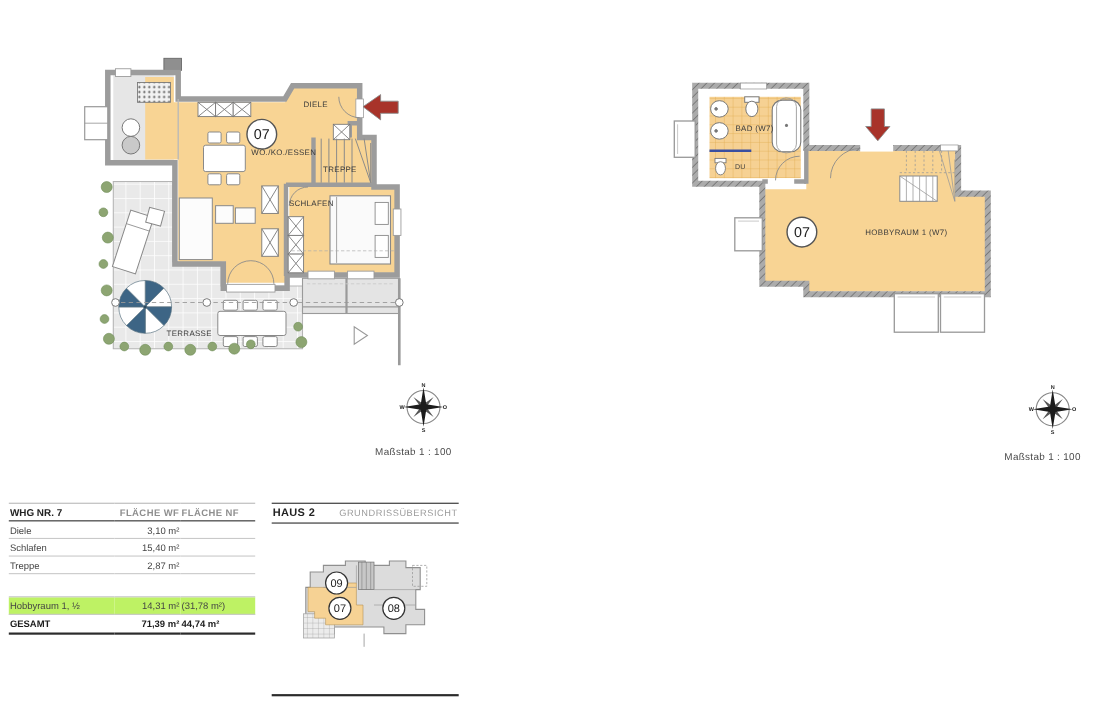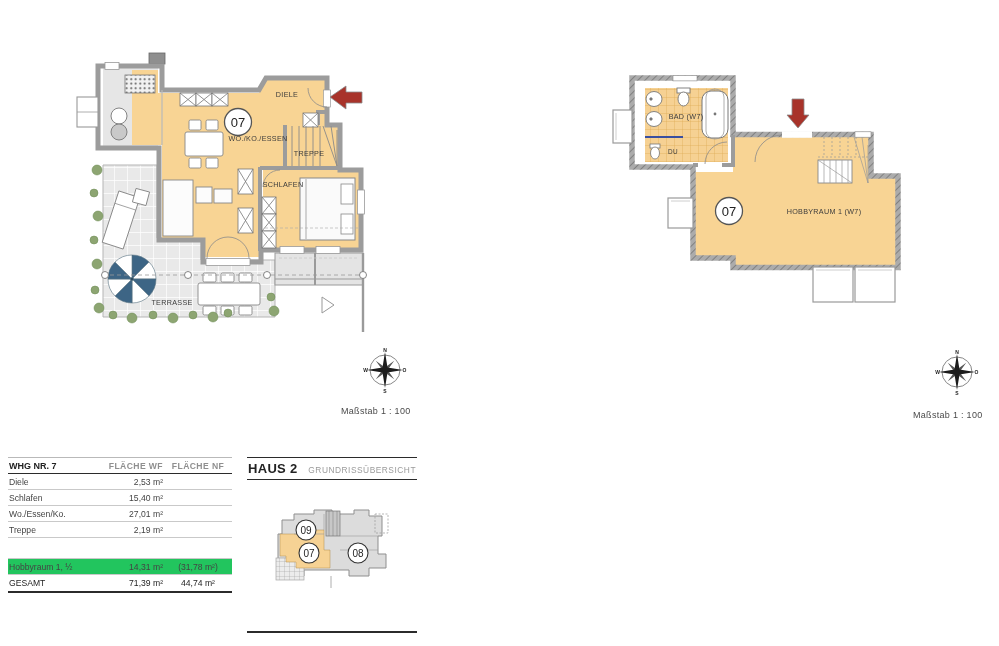--- a/index.html
+++ b/index.html
@@ -10,36 +10,36 @@
   .plan-label{font-size:7.2px;fill:#3b3b3b;letter-spacing:.3px;}
   .unit-num{font-size:13px;fill:#222;}
   .scale-label{font-size:9px;color:#4a4a4a;text-align:left;letter-spacing:.3px;}
   .compass-letter{font-size:5px;font-weight:bold;fill:#222;}
 
   
   .area-table{border-collapse:collapse;width:218px;font-size:8.6px;table-layout:fixed;}
   .area-table th,.area-table td{padding:0 1px;height:15px;vertical-align:middle;white-space:nowrap;}
   .area-table .c1{width:94px;text-align:left;}
   .area-table .c2{width:58px;text-align:right;}
-  .area-table .c3{width:66px;text-align:center;}
+  .area-table .c3{width:66px;text-align:left;}
   .area-table thead tr{border-top:1px solid #b9b9b9;border-bottom:1.6px solid #2b2b2b;}
   .area-table thead .c1{font-weight:bold;color:#222;font-size:9px;}
   .area-table thead .c2,.area-table thead .c3{color:#8f8f8f;letter-spacing:.4px;}
   .area-table tbody tr{border-bottom:1px solid #c9c9c9;color:#444;}
   .area-table tr.spacer{height:21px;border-bottom:1px solid #c9c9c9;}
-  .area-table tr.shaded{background:#22c55e;height:16px;}
+  .area-table tr.shaded{background:#bef264;height:16px;}
   .area-table tr.total{border-top:1.6px solid #2b2b2b;border-bottom:2.6px solid #2b2b2b;height:17px;}
-  .area-table tr.total td{font-weight:normal;color:#1d1d1d;}
+  .area-table tr.total td{font-weight:bold;color:#1d1d1d;}
 
   
   .ov-panel{width:170px;}
   .ov-head{display:flex;justify-content:space-between;align-items:baseline;
            border-top:1.8px solid #2b2b2b;border-bottom:1.6px solid #2b2b2b;
            padding:3px 1px 3px 1px;}
-  .ov-title{font-weight:bold;font-size:13px;color:#222;letter-spacing:.3px;}
+  .ov-title{font-weight:bold;font-size:10px;color:#222;letter-spacing:.3px;}
   .ov-sub{font-size:8.4px;color:#9b9b9b;letter-spacing:.5px;}
   .ov-bottom{position:absolute;left:247px;top:631px;width:170px;height:2px;background:#2b2b2b;}
   .mini-num{font-size:10px;fill:#222;}
 </style>
 </head>
 <body>
 
 <div class="sheet">
 
   <svg class="abs" style="left:75px;top:50px" width="340" height="290" viewBox="0 0 340 290">
@@ -381,36 +381,31 @@
       <thead>
         <tr>
           <th class="c1">WHG NR. 7</th>
           <th class="c2">FLÄCHE WF</th>
           <th class="c3">FLÄCHE NF</th>
         </tr>
       </thead>
       <tbody>
         <tr>
           <td class="c1">Diele</td>
-          <td class="c2">2,53 m²</td>
+          <td class="c2">3,10 m²</td>
           <td class="c3"></td>
         </tr>
         <tr>
           <td class="c1">Schlafen</td>
           <td class="c2">15,40 m²</td>
           <td class="c3"></td>
         </tr>
         <tr>
-          <td class="c1">Wo./Essen/Ko.</td>
-          <td class="c2">27,01 m²</td>
-          <td class="c3"></td>
-        </tr>
-        <tr>
           <td class="c1">Treppe</td>
-          <td class="c2">2,19 m²</td>
+          <td class="c2">2,87 m²</td>
           <td class="c3"></td>
         </tr>
         <tr class="spacer">
             <td colspan="3"></td>
           </tr>
         <tr class="shaded">
           <td class="c1">Hobbyraum 1, ½</td>
           <td class="c2">14,31 m²</td>
           <td class="c3">(31,78 m²)</td>
         </tr>

